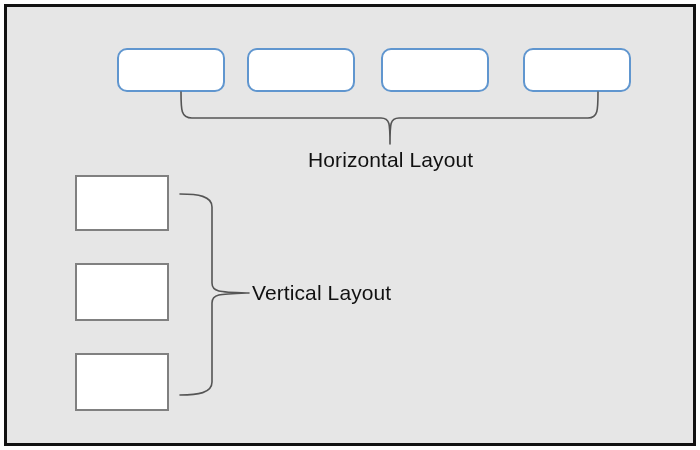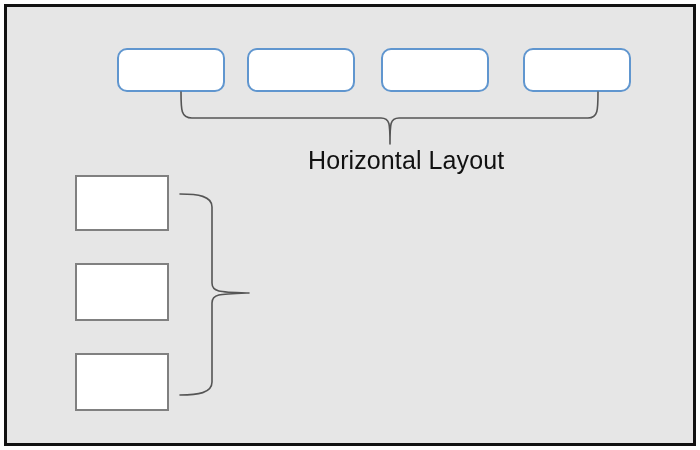--- a/index.html
+++ b/index.html
@@ -55,21 +55,21 @@
     fill: none;
     stroke: #555555;
     stroke-width: 1.6;
     stroke-linecap: round;
     stroke-linejoin: round;
   }
   
   .label {
     position: absolute;
     color: #111111;
-    font-size: 25px;
+    font-size: 21px;
     line-height: 26px;
     white-space: nowrap;
     letter-spacing: 0.1px;
   }
   #label-horizontal {
     left: 308px;
     top: 147px;
   }
   #label-vertical {
     left: 252px;
@@ -108,14 +108,15 @@
              C 198 194, 212 196, 212 207
              L 212 283
              C 212 292, 219 292, 249 293
              C 219 294, 212 294, 212 303
              L 212 382
              C 212 393, 198 395, 180 395"></path>
   </svg>
 
   <div class="label" id="label-horizontal">Horizontal Layout</div>
 
+  <div class="label" id="label-vertical">Vertical Layout</div>
 
 </div>
 
 </body></html>

